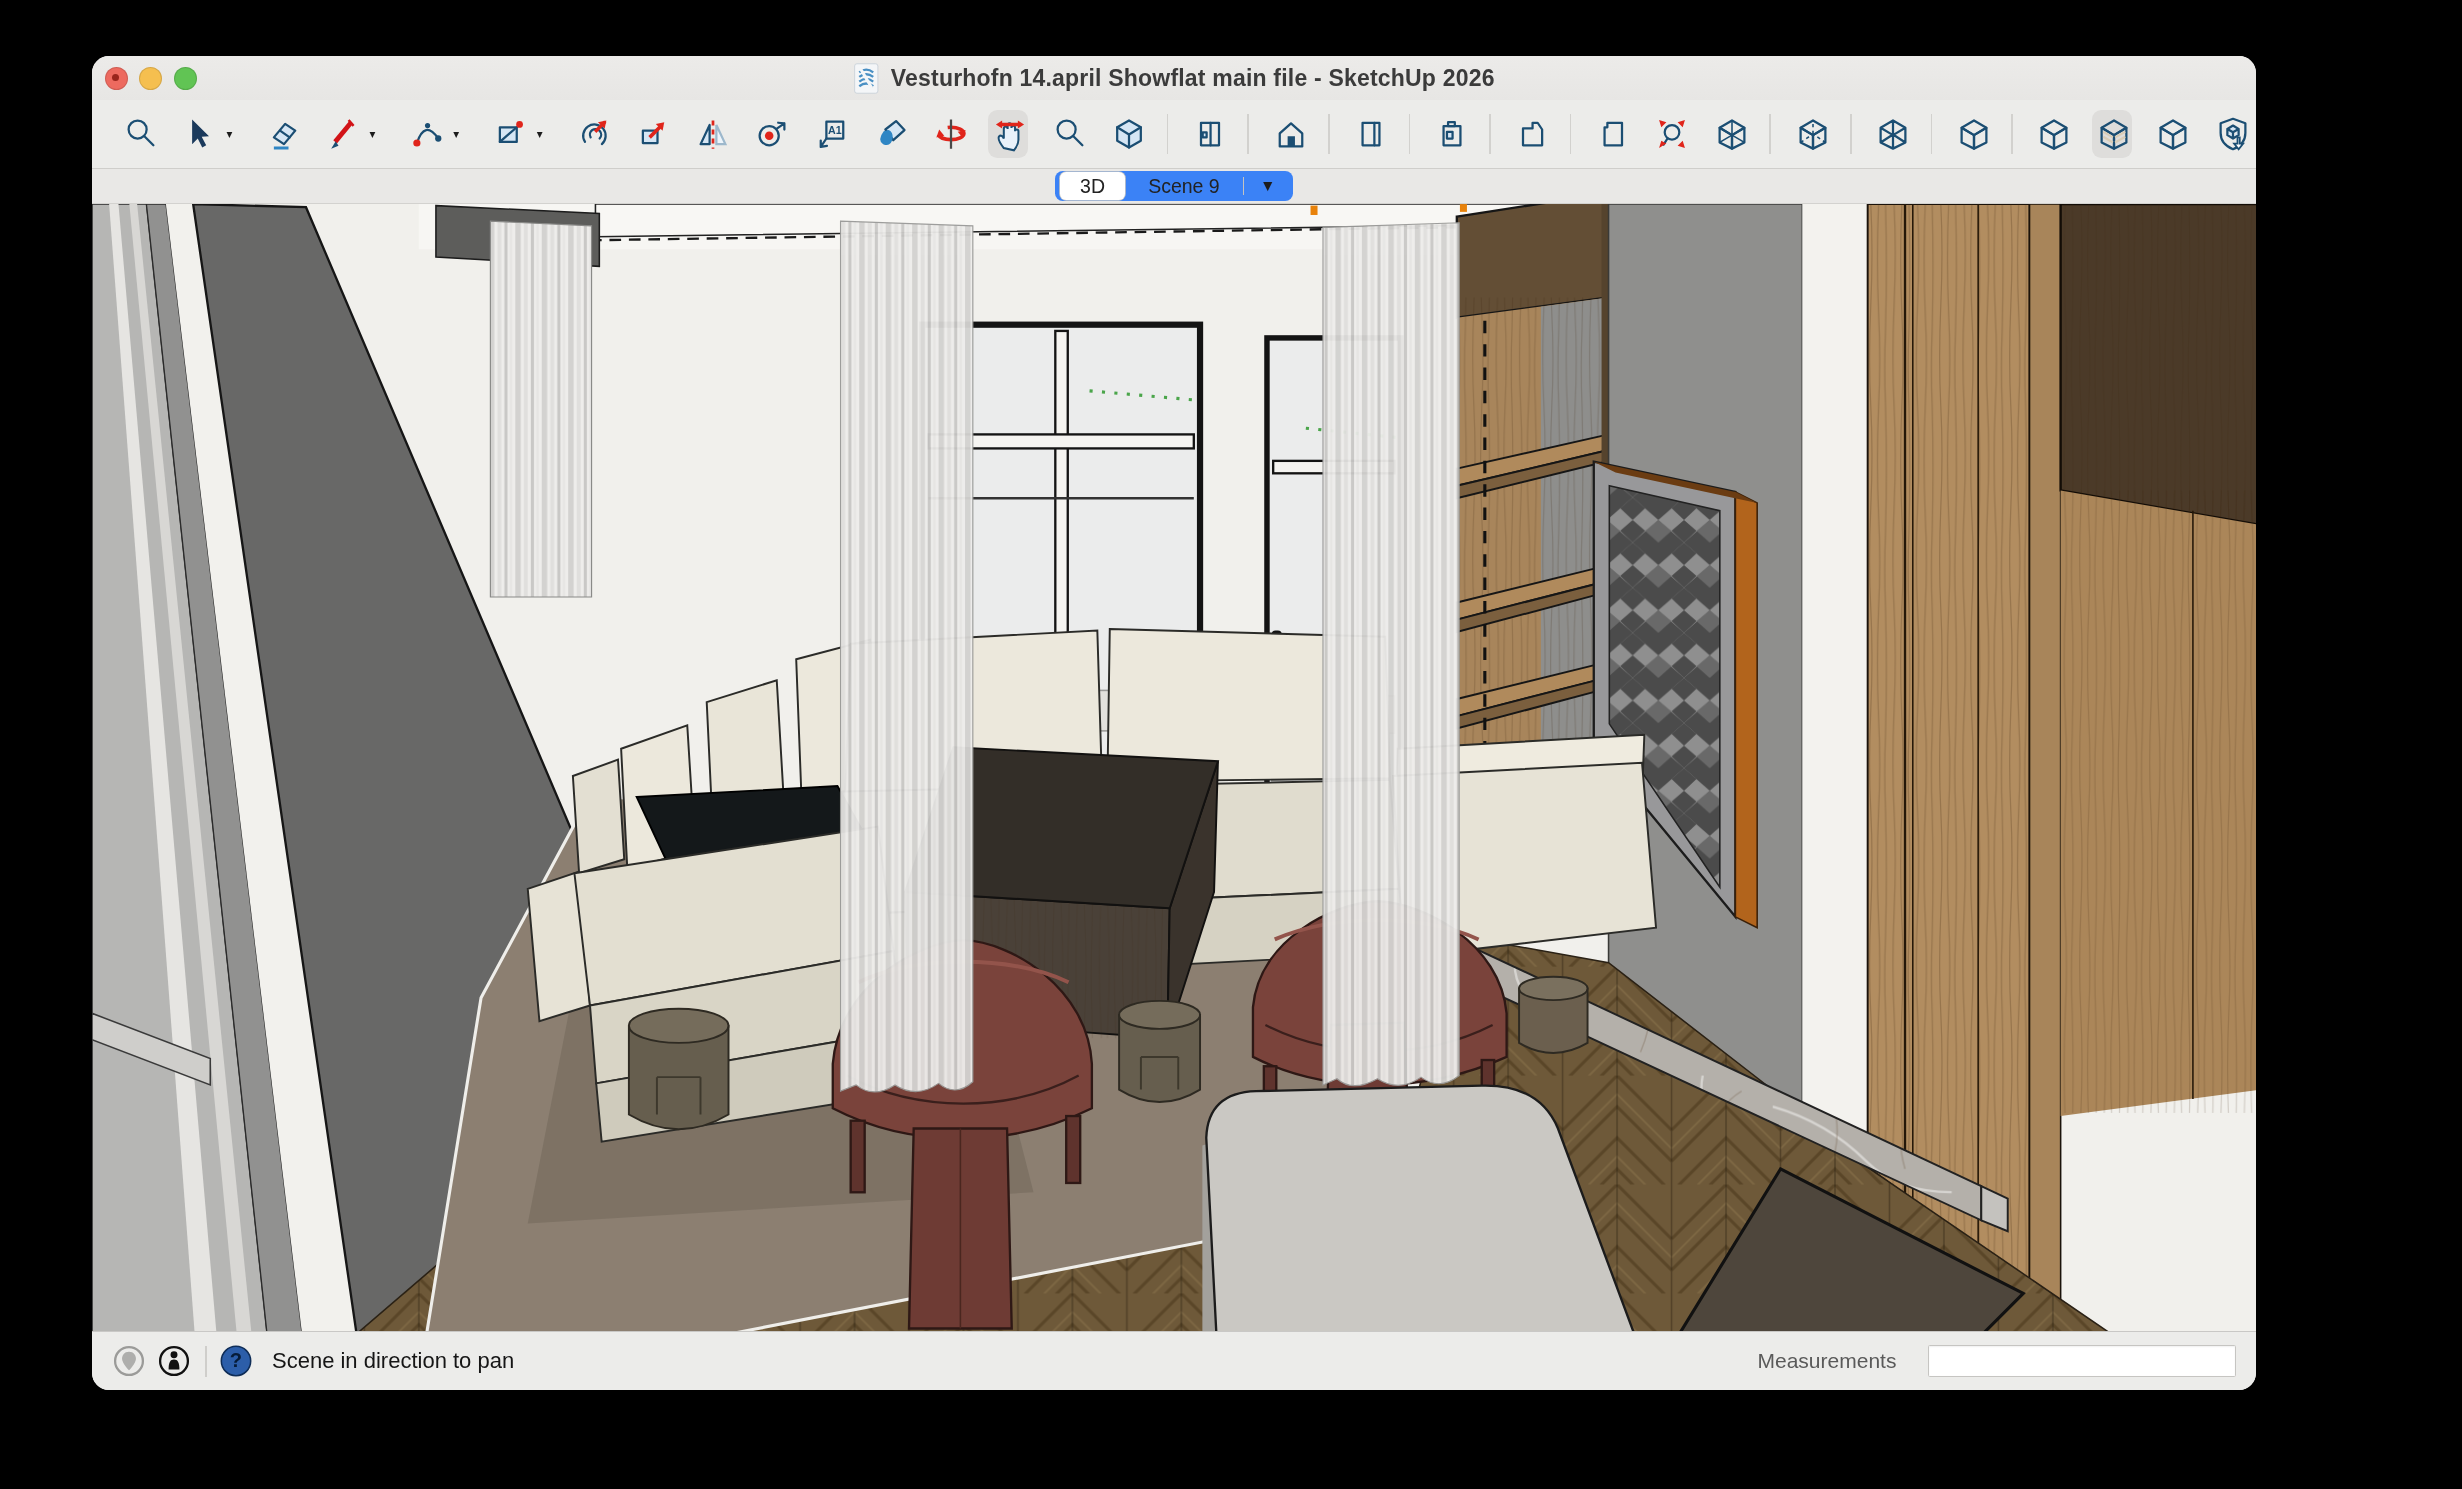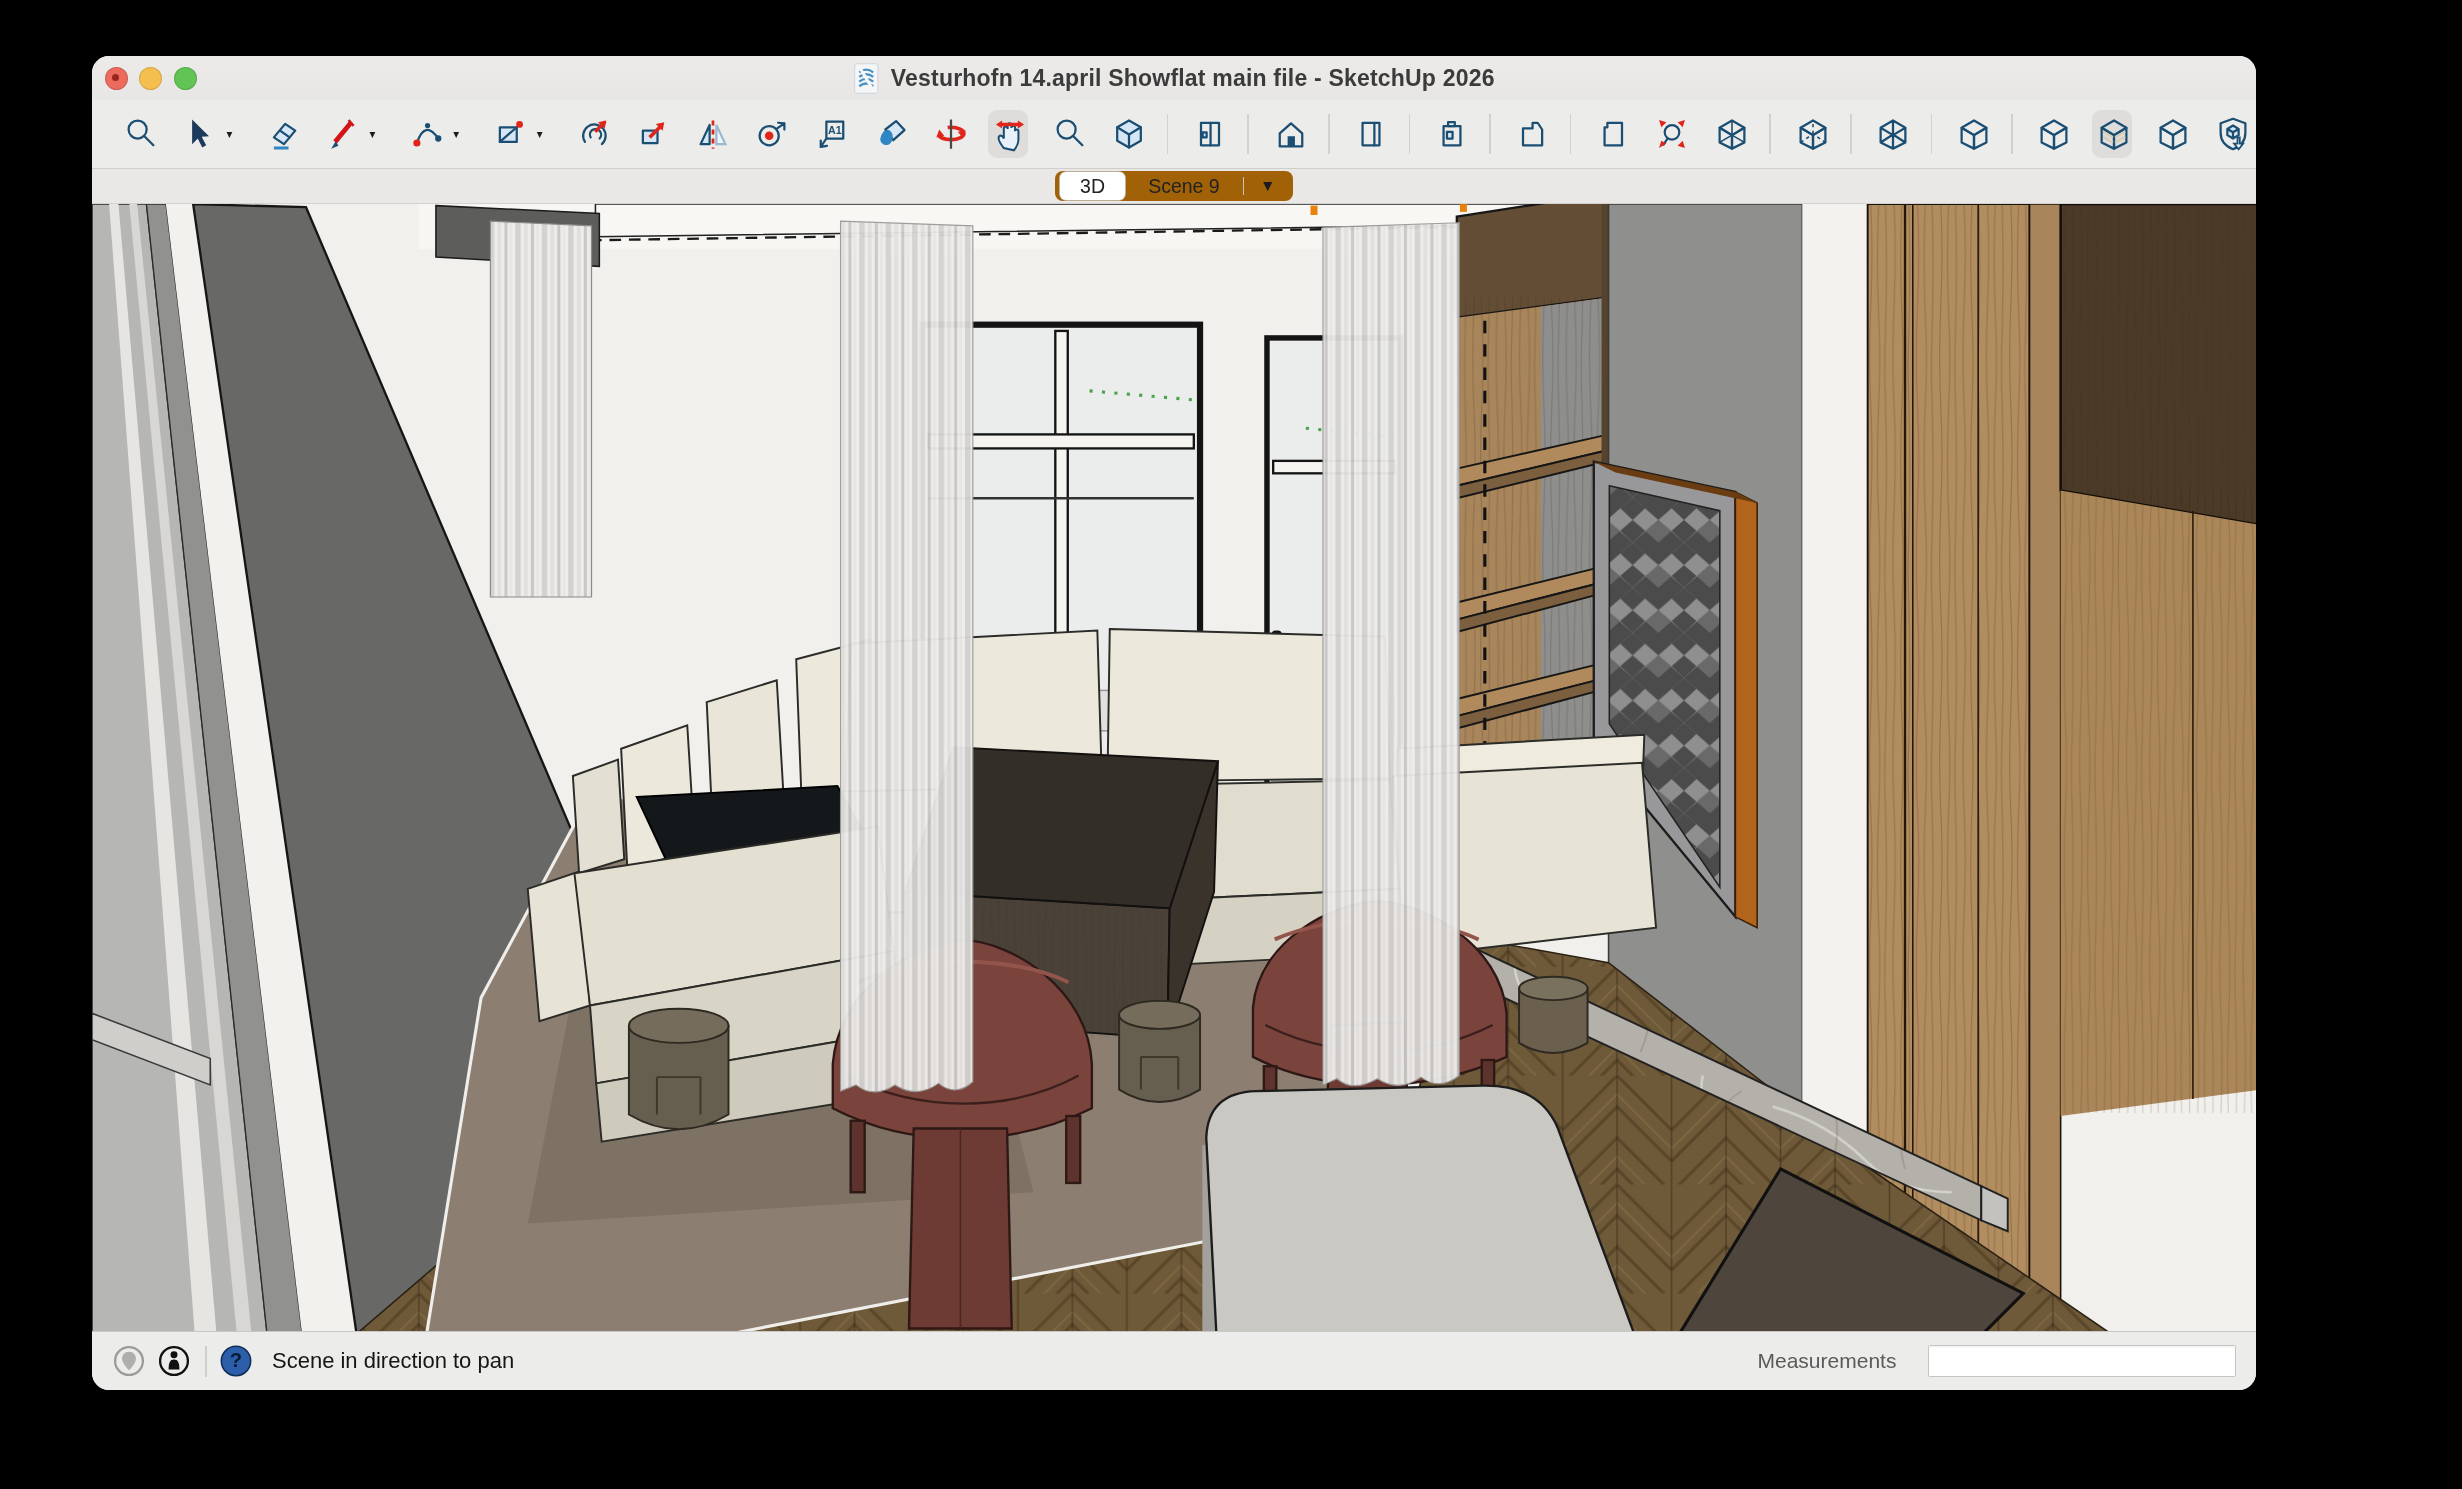--- a/index.html
+++ b/index.html
@@ -24,21 +24,21 @@
     justify-content:flex-end;border-radius:9.3px;padding:0;cursor:pointer;flex:0 0 auto;position:relative;}
   .tb-btn.active{background:#dedddb;}
   .tb-btn svg{width:36px;height:36px;display:block;}
   .tb-dd{width:15.6px;margin-left:-11px;font-size:11.7px;color:#1c1c1c;flex:0 0 auto;display:flex;align-items:center;cursor:pointer;}
   .tb-sep{width:1.6px;height:40px;background:#d2d1ce;flex:0 0 auto;}
   .sn{stroke:#1b4e73;stroke-width:2;fill:none;stroke-linecap:round;stroke-linejoin:round;}
   .fb{fill:#d6e6f4;}
   
   .tabstrip{height:34px;background:#e9e8e6;border-bottom:0.8px solid #d3d2cf;display:flex;
     align-items:center;justify-content:center;flex:0 0 auto;}
-  .tabgroup{background:#a16207;border-radius:7.8px;height:30px;display:flex;align-items:center;padding:0 4.7px;gap:3.1px;}
+  .tabgroup{background:#3b82f6;border-radius:7.8px;height:30px;display:flex;align-items:center;padding:0 4.7px;gap:3.1px;}
   .tab{font-size:19.5px;color:#222;padding:1.6px 20px;border-radius:6.2px;cursor:pointer;line-height:25px;}
   .tab.active{background:#fff;box-shadow:0 0 0 0.8px #c8c7c4;}
   .tab-div{width:1.6px;height:18.7px;background:#c4c3c0;}
   .tab-caret{font-size:15.6px;color:#1c1c1c;padding:0 12.5px;cursor:pointer;}
   
   .viewport{position:relative;flex:1 1 auto;background:#f2f1ed;overflow:hidden;}
   .viewport svg{display:block;}
   
   .statusbar{height:58px;background:#ececea;border-top:0.8px solid #c9c8c6;display:flex;
     align-items:center;padding:0 20px;flex:0 0 auto;}

